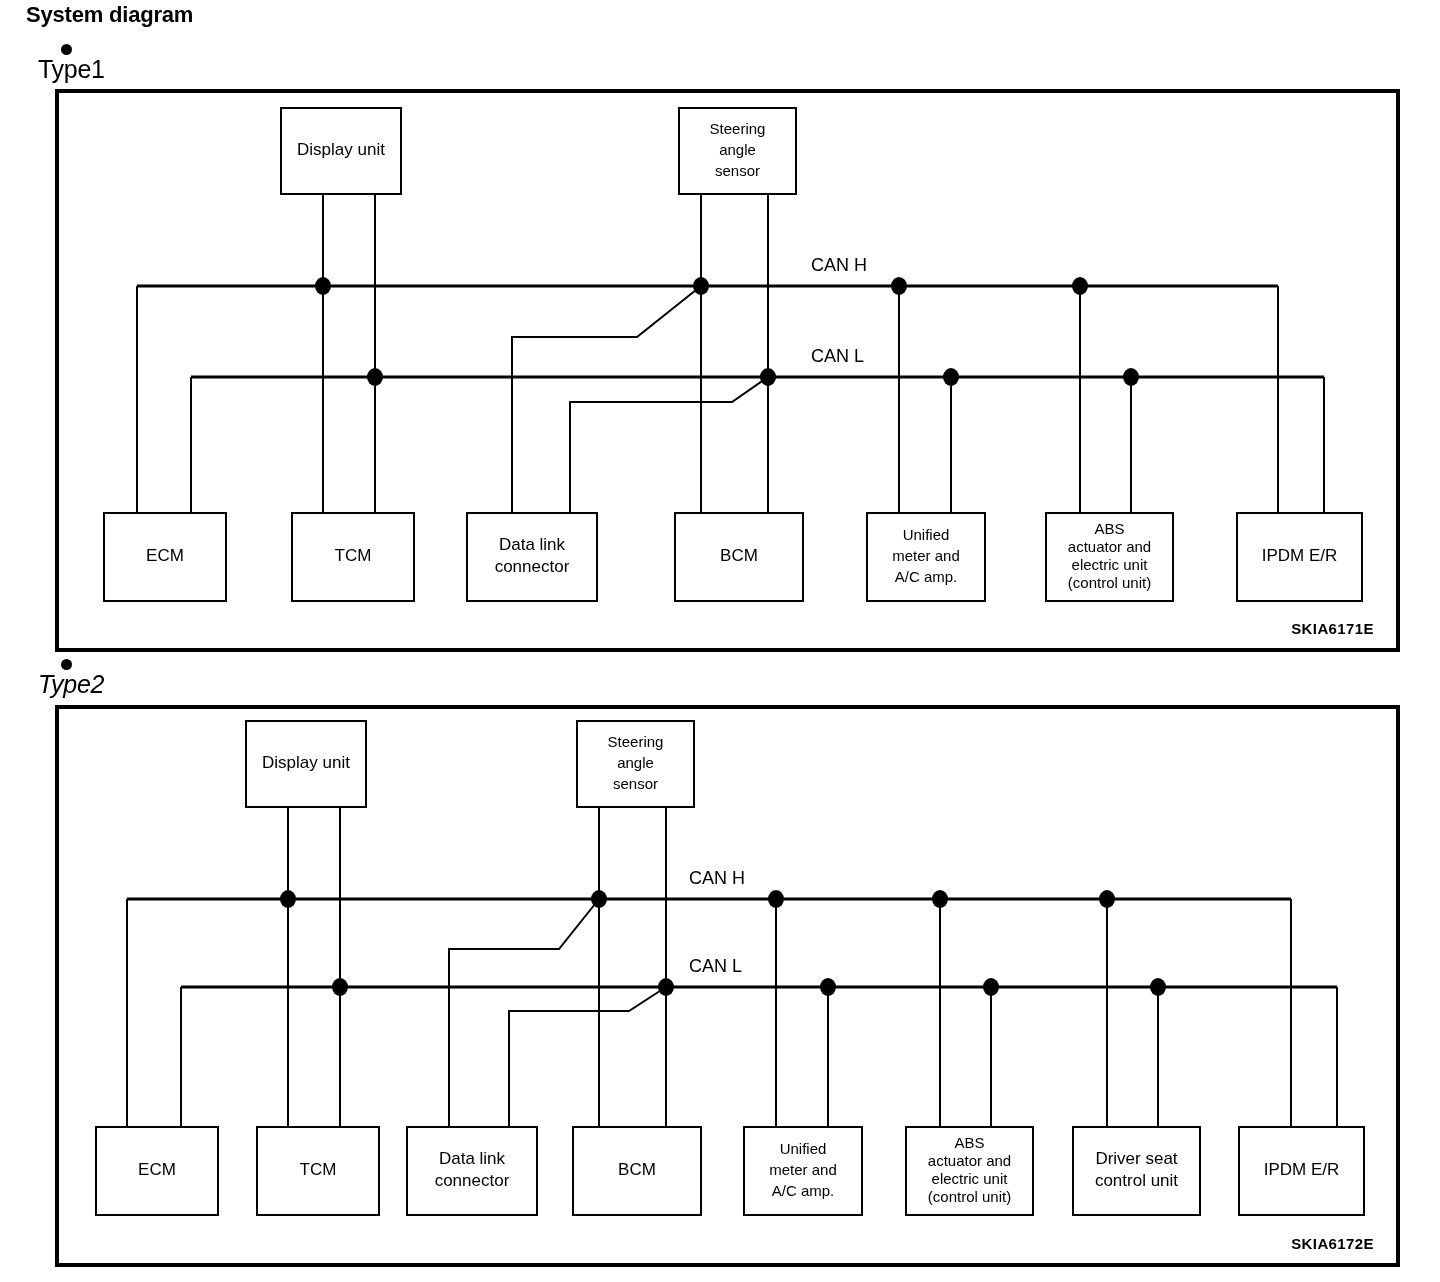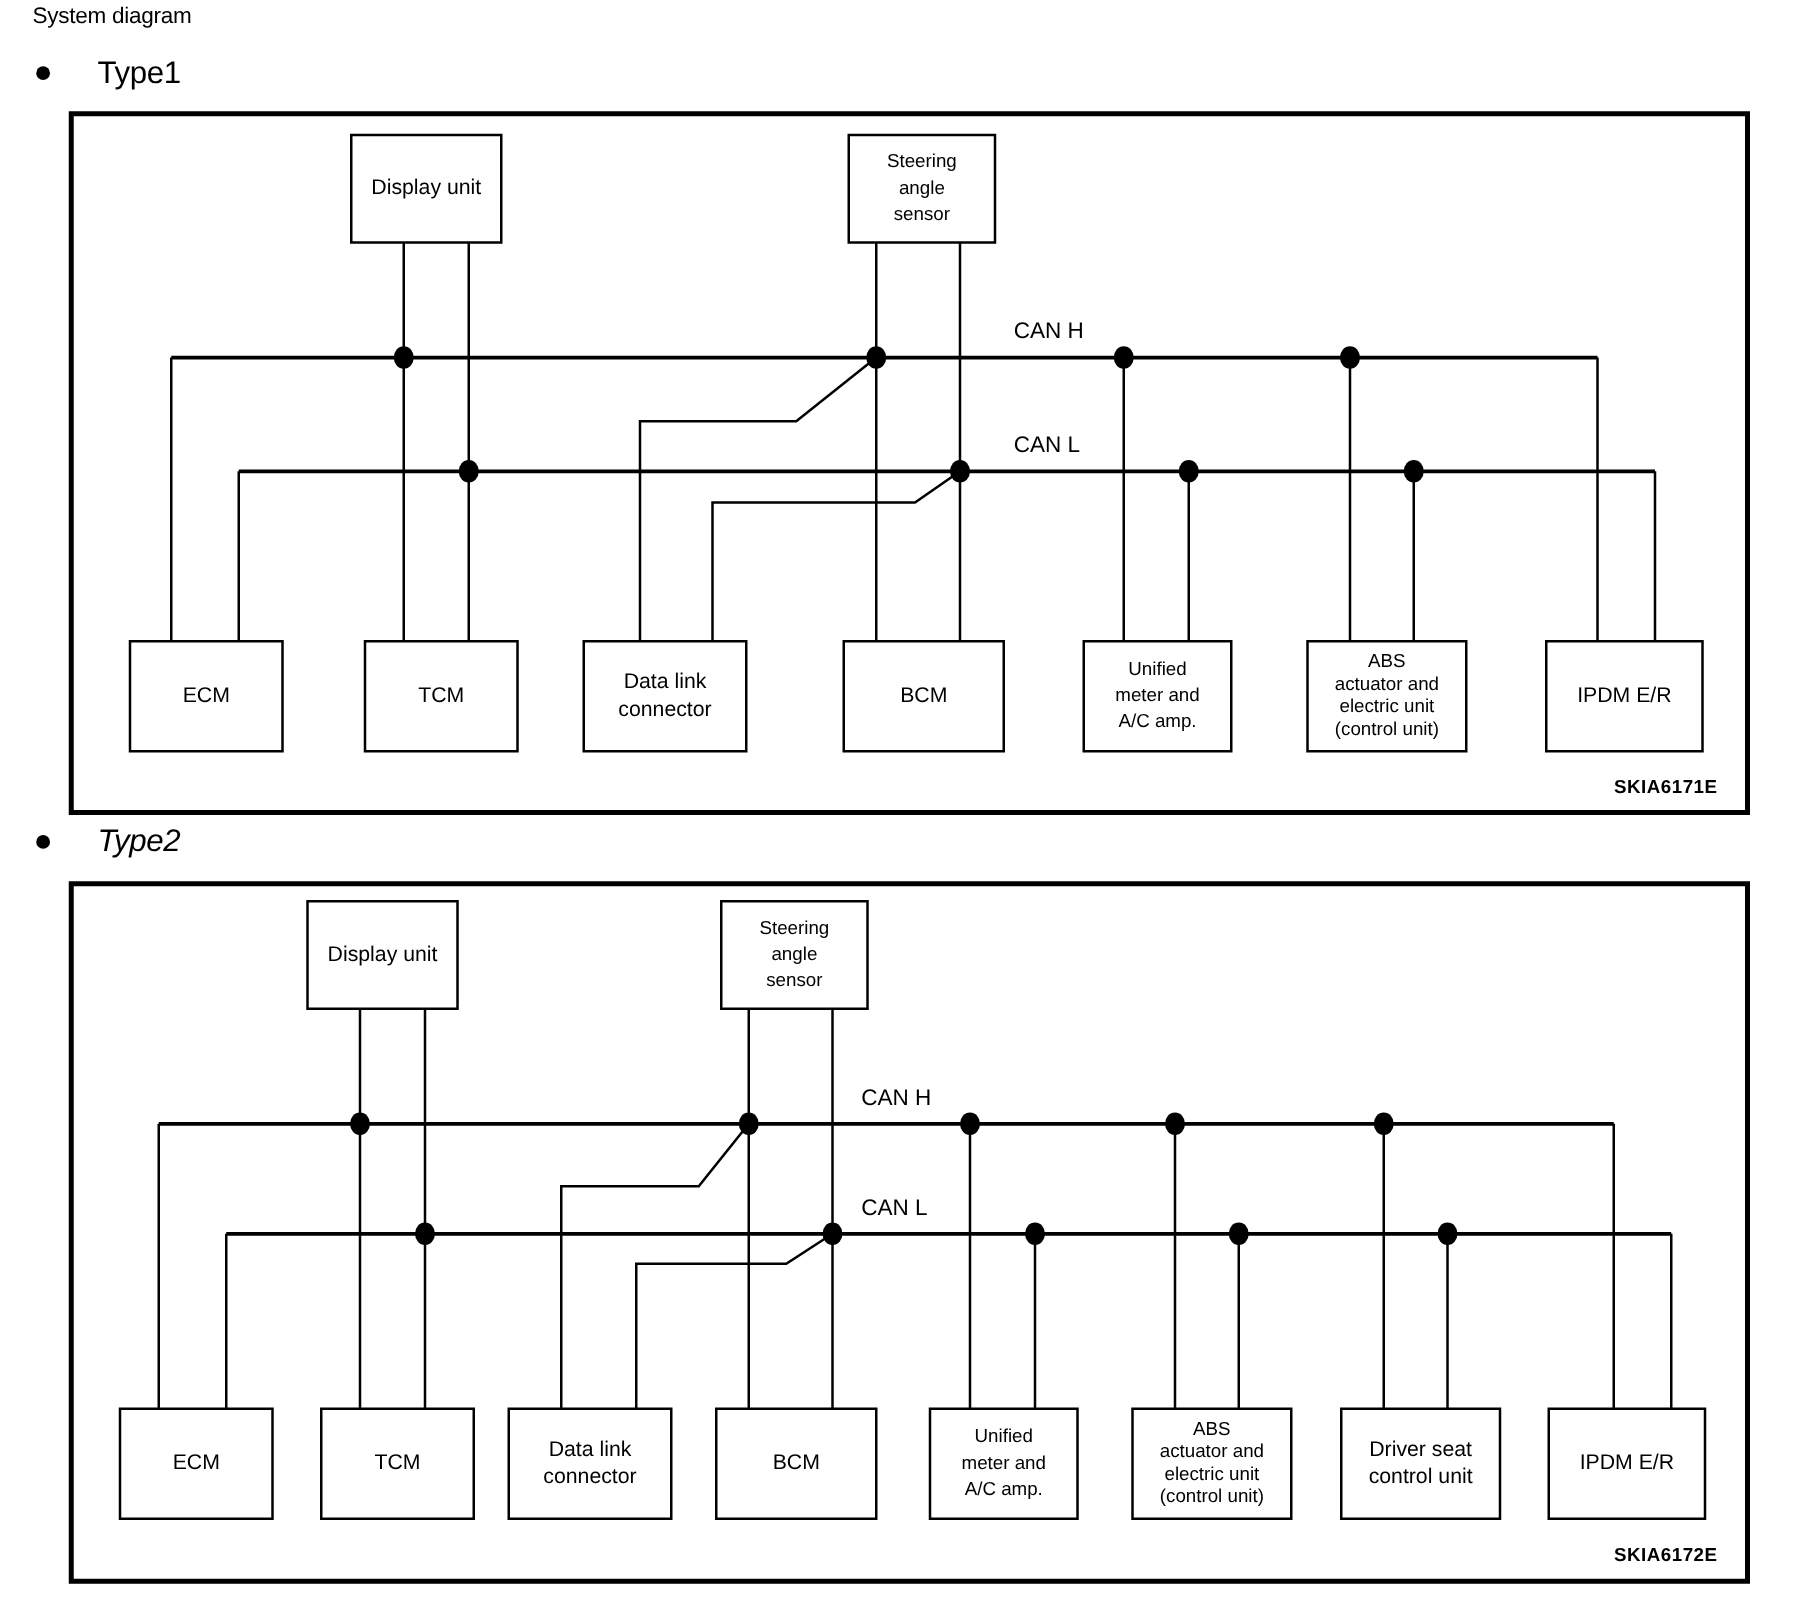--- a/index.html
+++ b/index.html
@@ -12,29 +12,30 @@
     height: 1282px;
     font-family: "Liberation Sans", sans-serif;
     color: #000000;
     position: relative;
     overflow: hidden;
   }
   .page-title {
     position: absolute;
     left: 26px;
     top: 2px;
-    font-size: 18px;
-    font-weight: normal;
+    font-size: 22px;
+    font-weight: bold;
     letter-spacing: -0.2px;
   }
   .bullet-row {
     position: absolute;
     display: flex;
     align-items: center;
     gap: 0px;
+    flex-direction: column;
   }
   .bullet-row .dot {
     width: 11px;
     height: 11px;
     border-radius: 50%;
     background: #000;
     margin-left: 29px;
   }
   .bullet-row .blabel {
     font-size: 25px;

